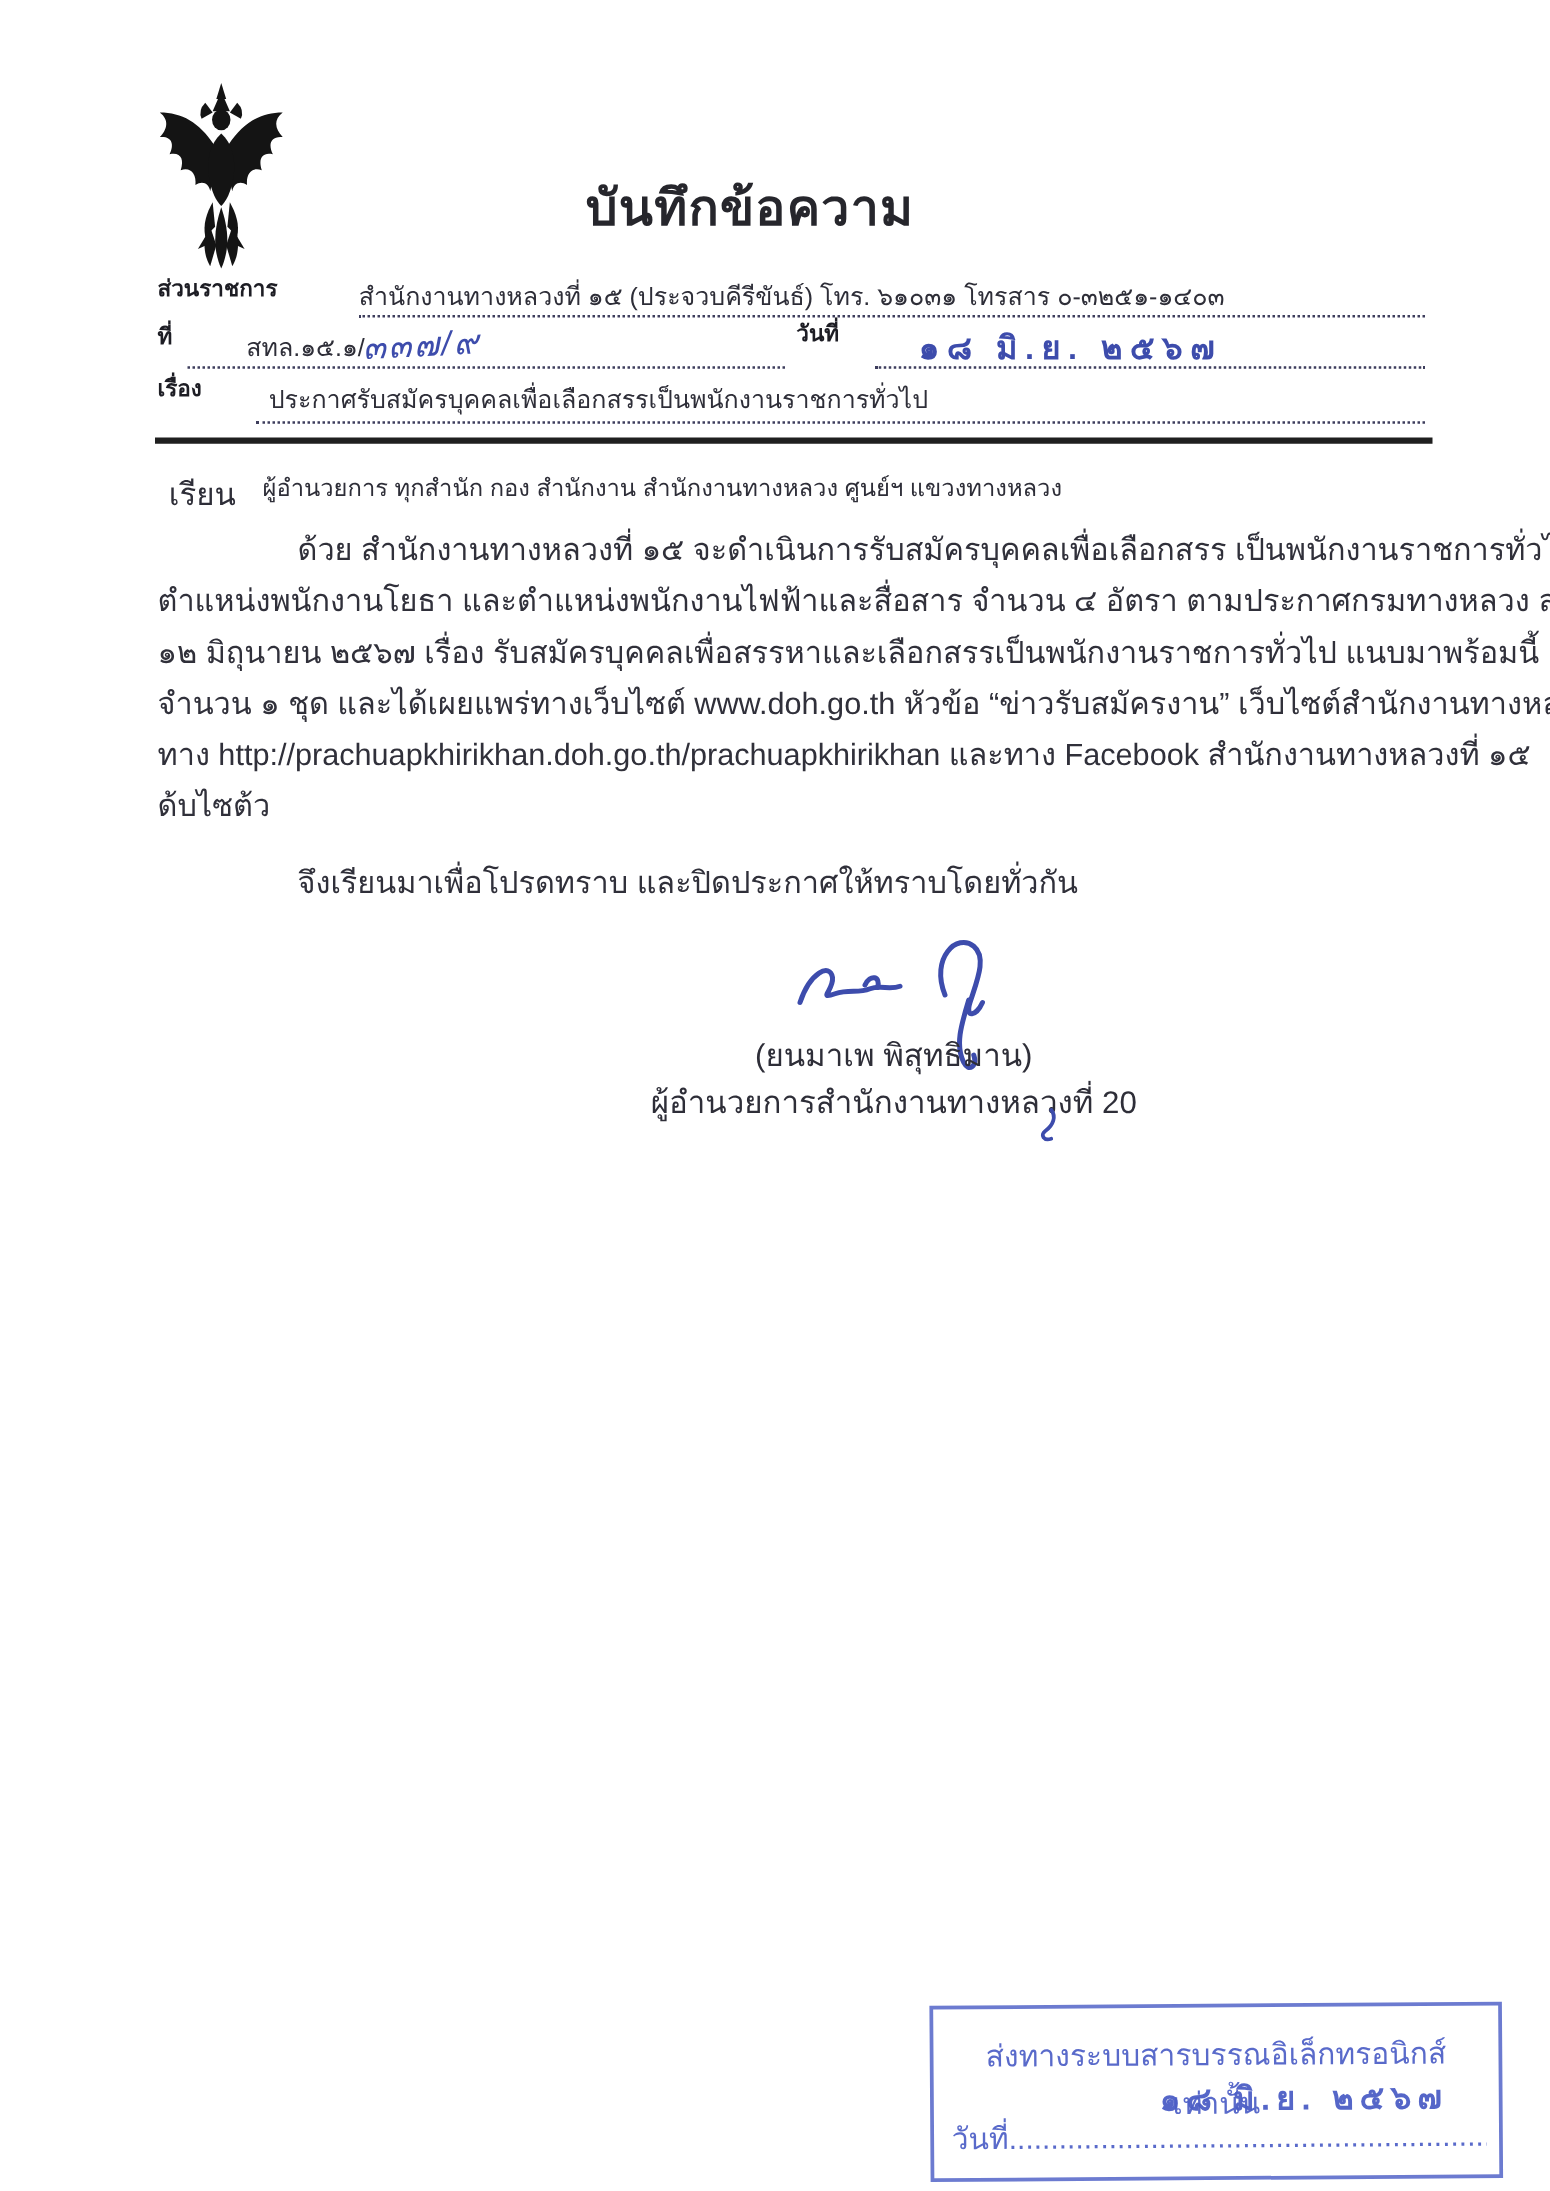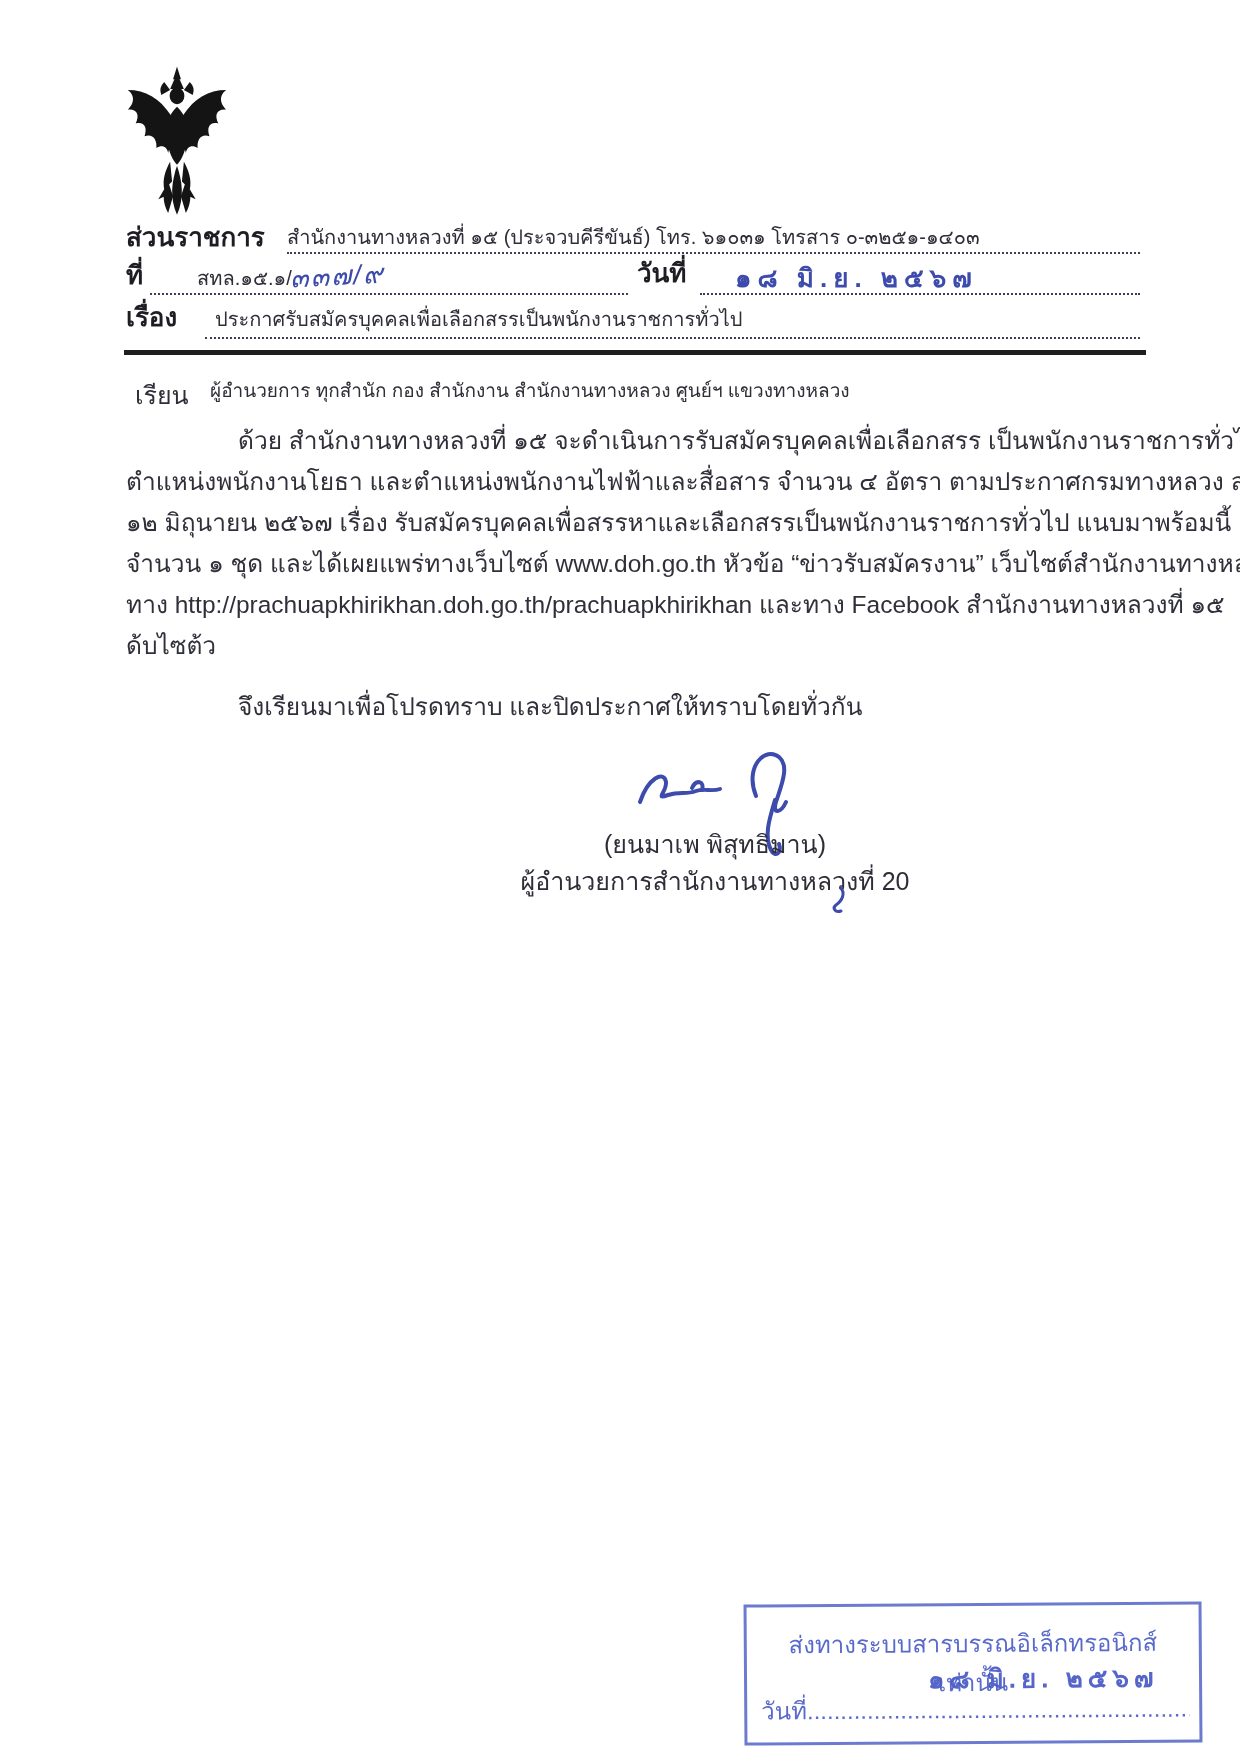--- a/index.html
+++ b/index.html
@@ -3,21 +3,21 @@
 <meta charset="utf-8">
 <style>
   html,body{margin:0;padding:0;background:#e8e8e8;}
   .page{
     position:relative;width:1240px;height:1753px;background:#ffffff;
     margin:0 auto;overflow:hidden;
     font-family:"Liberation Sans","DejaVu Sans",sans-serif;
     color:#30303a;
   }
   .abs{position:absolute;}
-  .label{font-weight:bold;color:#1d1d24;font-size:26px;}
+  .label{font-weight:bold;color:#1d1d24;font-size:18px;}
   .value{font-size:20px;color:#2e2e38;}
   .dotted{border-bottom:2px dotted #3d3d5c;height:0;}
   .thickrule{background:#1f1f1f;height:5px;}
   .title{font-size:40px;font-weight:bold;color:#26262c;letter-spacing:1px;}
   .ink{color:#3d4cac;}
   .handnum{font-size:27px;font-style:italic;transform:rotate(-3deg);letter-spacing:2px;}
   .datestamp{font-size:26px;font-weight:600;letter-spacing:6px;}
   .bodyline{font-size:24.5px;line-height:41px;white-space:nowrap;}
   .center{text-align:center;}
   .sigblock{font-size:25px;color:#2e2e38;}
@@ -53,20 +53,21 @@
         <path d="M67 99 C72 108 75 117 73 127 L65 119 Z"></path>
         <path d="M47 127 L41 137 L50 133 Z"></path>
         <path d="M73 127 L79 137 L70 133 Z"></path>
         <path d="M60 103 C55 118 52 135 60 153 C68 135 65 118 60 103 Z"></path>
         <path d="M50 116 C45 128 45 141 51 151 L56 134 Z"></path>
         <path d="M70 116 C75 128 75 141 69 151 L64 134 Z"></path>
       </g>
     </svg>
   </div>
 
+  <div class="abs title center" style="left:0;top:134px;width:1200px;">บันทึกข้อความ</div>
 
   <div class="abs label" style="left:126px;top:216px;">ส่วนราชการ</div>
   <div class="abs value" style="left:287px;top:221px;white-space:nowrap;">สำนักงานทางหลวงที่ ๑๕ (ประจวบคีรีขันธ์)  โทร. ๖๑๐๓๑  โทรสาร  ๐-๓๒๕๑-๑๔๐๓</div>
   <div class="abs dotted" style="left:287px;top:252px;width:853px;"></div>
 
   <div class="abs label" style="left:126px;top:254px;">ที่</div>
   <div class="abs value" style="left:197px;top:262px;">สทล.๑๕.๑/</div>
   <div class="abs ink handnum" style="left:290px;top:254px;">๓๓๗/๙</div>
   <div class="abs dotted" style="left:150px;top:293px;width:478px;"></div>
   <div class="abs label" style="left:637px;top:252px;">วันที่</div>

